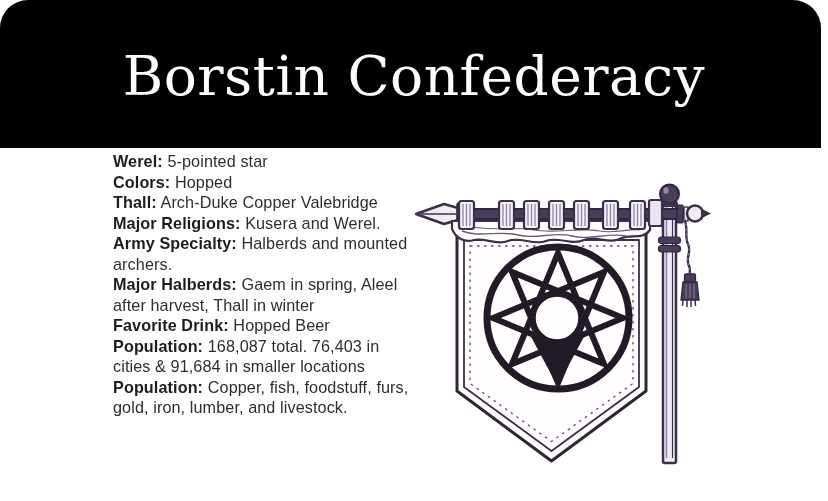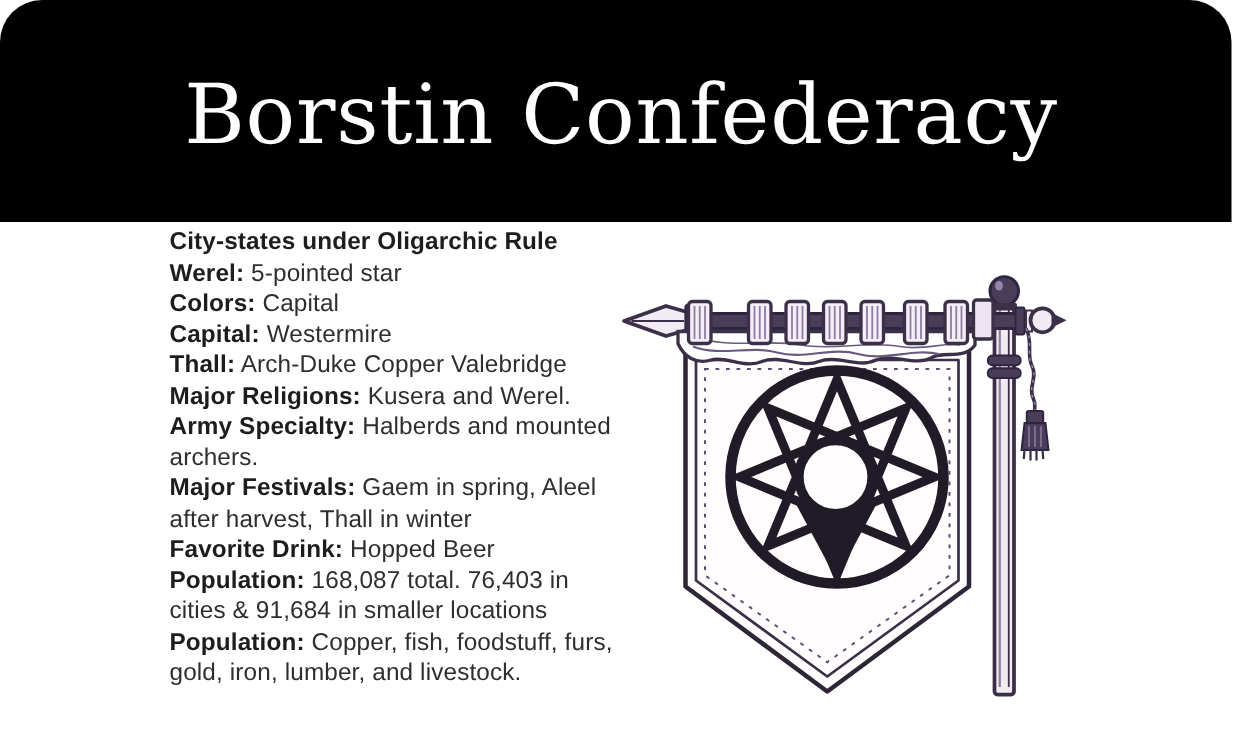--- a/index.html
+++ b/index.html
@@ -28,28 +28,26 @@
 </head>
 <body>
 
 <div class="page">
 
   <div class="header">
     <div class="title">Borstin Confederacy</div>
   </div>
 
   <div class="info">
-    <p><b>City-states under Oligarchic Rule</b></p>
     <p><b>Werel:</b> <span>5-pointed star</span></p>
-    <p><b>Colors:</b> <span>Capital</span></p>
-    <p><b>Capital:</b> <span>Westermire</span></p>
+    <p><b>Colors:</b> <span>Hopped</span></p>
     <p><b>Thall:</b> <span>Arch-Duke Copper Valebridge</span></p>
     <p><b>Major Religions:</b> <span>Kusera and Werel.</span></p>
     <p><b>Army Specialty:</b> <span>Halberds and mounted archers.</span></p>
-    <p><b>Major Festivals:</b> <span>Gaem in spring, Aleel after harvest, Thall in winter</span></p>
+    <p><b>Major Halberds:</b> <span>Gaem in spring, Aleel after harvest, Thall in winter</span></p>
     <p><b>Favorite Drink:</b> <span>Hopped Beer</span></p>
     <p><b>Population:</b> <span>168,087 total. 76,403 in cities &amp; 91,684 in smaller locations</span></p>
     <p><b>Population:</b> <span>Copper, fish, foodstuff, furs, gold, iron, lumber, and livestock.</span></p>
   </div>
 
   <svg class="art" viewBox="400 148 428 353" xmlns="http://www.w3.org/2000/svg">
 
     <g>
       <rect x="663" y="202" width="13" height="261" rx="2" fill="#f1ecf4" stroke="#3b3048" stroke-width="2.5"></rect>
       <line x1="666.5" y1="206" x2="666.5" y2="458" stroke="#8d7da0" stroke-width="1.5"></line>

